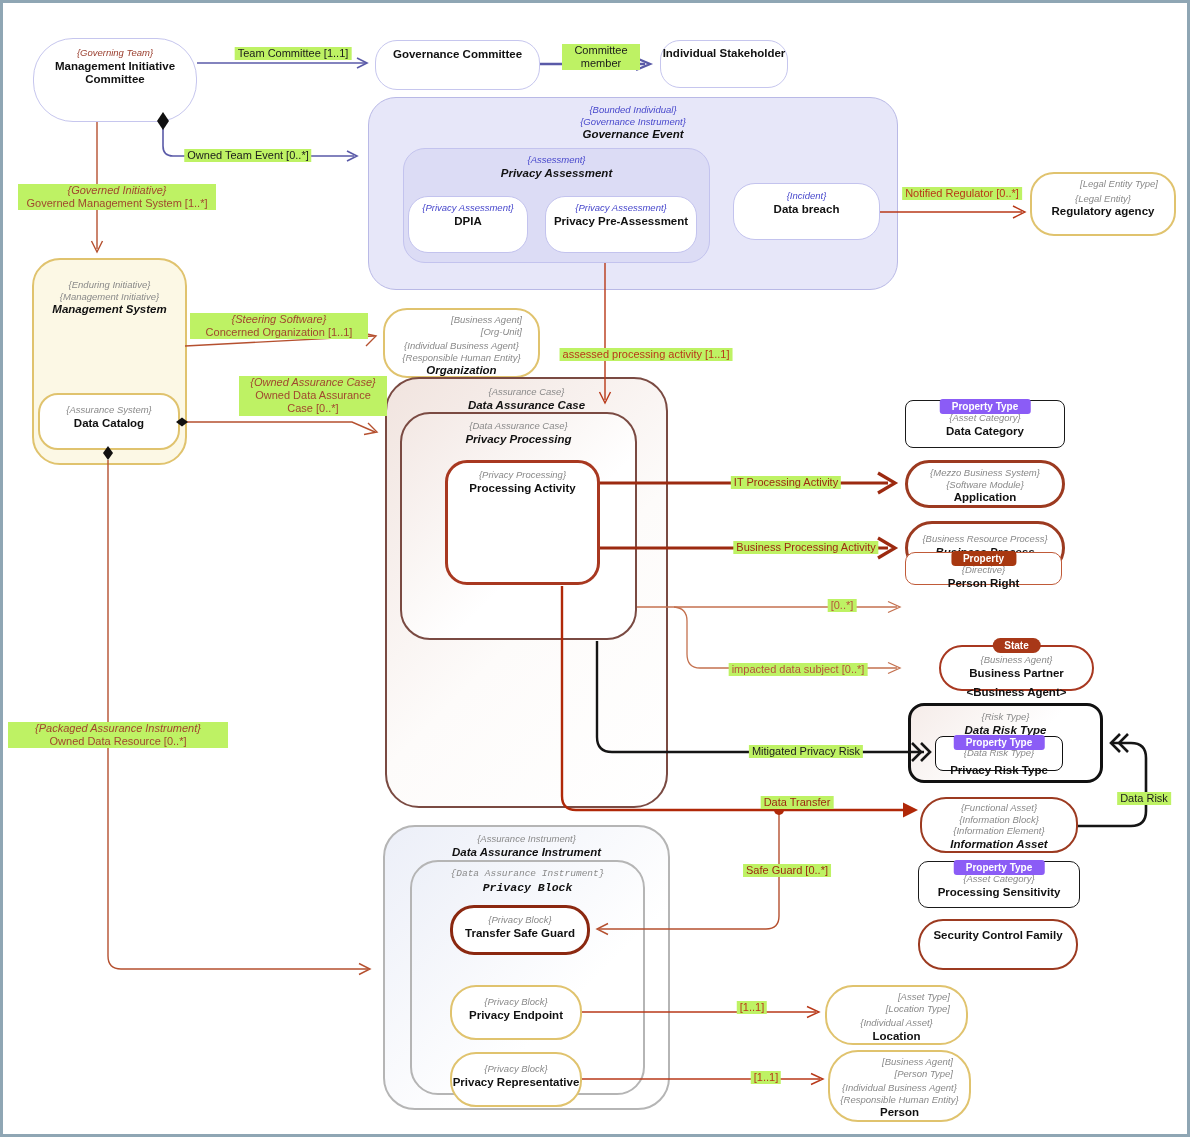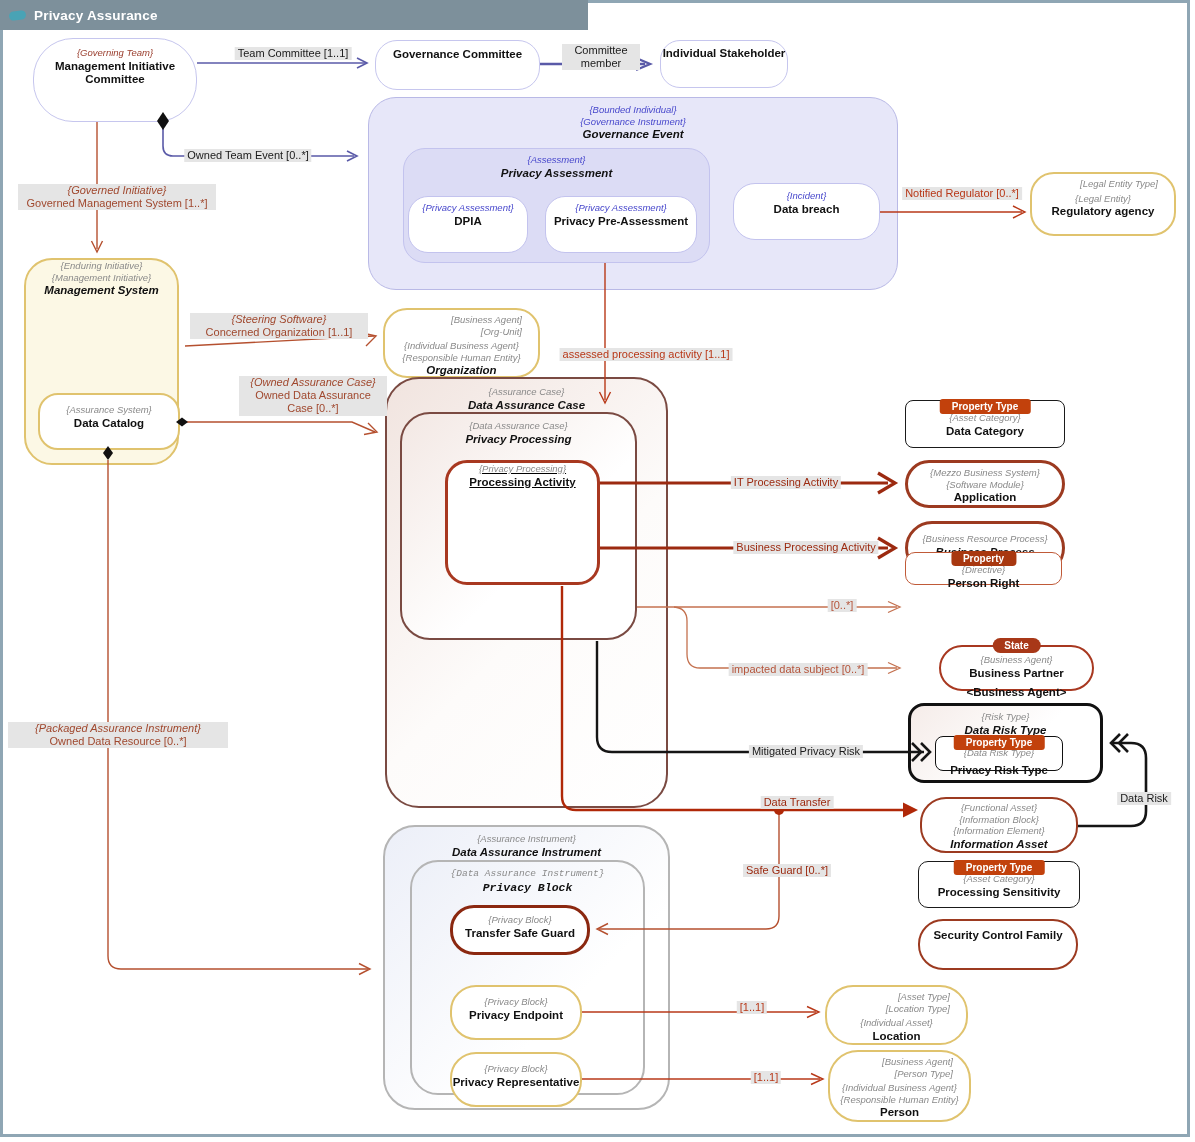--- a/index.html
+++ b/index.html
@@ -13,38 +13,38 @@
                    margin:0 8px 0 9px;transform:rotate(-8deg);}
   #titlebar .ttext{color:#fff;font-weight:bold;font-size:13.5px;letter-spacing:.2px;}
 
   .node{position:absolute;box-sizing:border-box;text-align:center;background:#fff;z-index:2;}
   .st{display:block;font-style:italic;color:#8a8a8a;font-size:9.5px;line-height:1.22;}
   .st.bl{color:#4848cc}.st.rd{color:#9b4030}
   .br{text-align:right;padding-right:16px;}
   .gap{margin-top:3px;}
   .nm{display:block;font-weight:bold;color:#111;font-size:11.5px;line-height:1.2;margin-top:1px;}
   .nm.it{font-style:italic;}
-  .badge{position:absolute;top:-2px;left:50%;transform:translateX(-50%);background:#c2410c;color:#fff;
+  .badge{position:absolute;top:-2px;left:50%;transform:translateX(-50%);background:#8b5cf6;color:#fff;
          font-size:10px;font-weight:bold;line-height:15px;padding:0 12px;border-radius:3px;white-space:nowrap;z-index:3;}
 
   .n-mic{left:33px;top:38px;width:164px;height:84px;border:1.5px solid #c6c6ee;border-radius:40px;padding-top:8px;}
   .n-gc{left:375px;top:40px;width:165px;height:50px;border:1.5px solid #c6c6ee;border-radius:22px;padding-top:6px;}
   .n-is{left:660px;top:40px;width:128px;height:48px;border:1.5px solid #c6c6ee;border-radius:20px;padding-top:5px;}
   .n-ge{left:368px;top:97px;width:530px;height:193px;background:#e7e7f9;border:1.5px solid #b9b9e6;border-radius:28px;padding-top:6px;}
   .n-pa{left:403px;top:148px;width:307px;height:115px;background:#dcdcf5;border:1.5px solid #c3c3ee;border-radius:22px;padding-top:5px;}
   .n-dpia{left:408px;top:196px;width:120px;height:57px;border:1.5px solid #c3c3ee;border-radius:20px;padding-top:5px;}
   .n-ppa{left:545px;top:196px;width:152px;height:57px;border:1.5px solid #c3c3ee;border-radius:20px;padding-top:5px;}
   .n-db{left:733px;top:183px;width:147px;height:57px;border:1.5px solid #c3c3ee;border-radius:22px;padding-top:6px;}
   .n-ra{left:1030px;top:172px;width:146px;height:64px;border:2px solid #e0c36e;border-radius:24px;padding-top:4px;}
-  .n-ms{left:24px;top:258px;width:155px;height:207px;background:#fcf8e5;border:2px solid #e0c36e;border-radius:28px;padding-top:0;}
+  .n-ms{left:32px;top:258px;width:155px;height:207px;background:#fcf8e5;border:2px solid #e0c36e;border-radius:28px;padding-top:19px;}
   .n-dc{left:38px;top:393px;width:142px;height:57px;border:2px solid #e0c36e;border-radius:20px;padding-top:9px;}
   .n-org{left:383px;top:308px;width:157px;height:70px;border:2px solid #e0c36e;border-radius:24px;padding-top:4px;}
   .n-dac{left:385px;top:377px;width:283px;height:431px;background:linear-gradient(135deg,#f1e4df 0%,#fdfbfa 55%,#fff 100%);border:2.5px solid #7a4a42;border-radius:34px;padding-top:7px;}
   .n-pp{left:400px;top:412px;width:237px;height:228px;background:linear-gradient(135deg,#f3e8e4 0%,#fff 60%);border:2.5px solid #7a4a42;border-radius:30px;padding-top:6px;}
-  .n-pact{left:445px;top:460px;width:155px;height:125px;border:3px solid #a83820;border-radius:22px;text-decoration:underline;}
+  .n-pact{left:445px;top:460px;width:155px;height:125px;border:3px solid #a83820;border-radius:22px;padding-top:6px;}
   .n-dcat{left:905px;top:400px;width:160px;height:48px;border:1.5px solid #1a1a1a;border-radius:8px;padding-top:11px;}
   .n-app{left:905px;top:460px;width:160px;height:48px;border:3px solid #9c3a20;border-radius:24px;padding-top:4px;}
   .n-bp{left:905px;top:521px;width:160px;height:54px;border:3px solid #9c3a20;border-radius:27px;padding-top:9px;}
   .n-pr{left:905px;top:552px;width:157px;height:33px;border:1.5px solid #c05a38;border-radius:10px;padding-top:11px;}
   .n-pr .badge{background:#a83810;border-radius:4px;}
   .n-bpart{left:939px;top:645px;width:155px;height:46px;border:2.5px solid #a83820;border-radius:23px;padding-top:7px;}
   .n-bpart .badge{background:#a83818;border-radius:9px;top:-9px;}
   .n-bpart .sub{position:absolute;bottom:-9px;left:0;right:0;font-weight:bold;font-size:11.5px;color:#111;}
   .n-drt{left:908px;top:703px;width:195px;height:80px;background:linear-gradient(135deg,#f5ece9,#fff 60%);border:3px solid #111;border-radius:16px;padding-top:5px;z-index:2;}
   .n-prt{left:935px;top:736px;width:128px;height:35px;border:1.5px solid #111;border-radius:8px;padding-top:10px;z-index:3;}
@@ -56,21 +56,21 @@
   .n-pb{left:410px;top:860px;width:235px;height:235px;background:linear-gradient(135deg,#edf0f8,#fff 65%);border:2px solid #b5b5b5;border-radius:28px;padding-top:6px;font-family:Liberation Mono, monospace;}
   .n-tsg{left:450px;top:905px;width:140px;height:50px;border:3px solid #8b2810;border-radius:24px;padding-top:6px;}
   .n-pe{left:450px;top:985px;width:132px;height:55px;border:2.5px solid #e0c36e;border-radius:26px;padding-top:9px;}
   .n-prep{left:450px;top:1052px;width:132px;height:55px;border:2.5px solid #e0c36e;border-radius:26px;padding-top:9px;}
   .n-loc{left:825px;top:985px;width:143px;height:60px;border:2.5px solid #e0c36e;border-radius:28px;padding-top:4px;}
   .n-person{left:828px;top:1050px;width:143px;height:72px;border:2.5px solid #e0c36e;border-radius:30px;padding-top:4px;}
 
   #wires{position:absolute;left:0;top:0;z-index:5;pointer-events:none;}
 
   .lbl{position:absolute;transform:translateX(-50%);text-align:center;font-size:11px;line-height:1.2;
-       background:#e5e5e5;padding:0 3px;z-index:6;white-space:nowrap;}
+       background:#bef264;padding:0 3px;z-index:6;white-space:nowrap;}
   .lbl.wrap{white-space:normal;}
   .it{font-style:italic;}
   .c-blk{color:#1a1a1a}.c-red{color:#a0482e}.c-br{color:#b83818}.c-dk{color:#9c2a10}.c-lt{color:#b5543a}
   .l-team{left:293px;top:47px;}
   .l-cm{left:601px;top:44px;width:72px;}
   .l-ote{left:248px;top:149px;}
   .l-nr{left:962px;top:187px;}
   .l-gov{left:117px;top:184px;width:192px;}
   .l-steer{left:279px;top:313px;width:172px;}
   .l-oac{left:313px;top:376px;width:142px;}
@@ -85,24 +85,20 @@
   .l-dr{left:1144px;top:792px;}
   .l-pai{left:118px;top:722px;width:214px;}
   .l-locm{left:752px;top:1001px;}
   .l-personm{left:766px;top:1071px;}
 </style>
 </head>
 <body>
 
 <div id="stage">
   <div id="canvas"></div>
-  <div id="titlebar">
-    <span class="ticon"></span>
-    <span class="ttext">Privacy Assurance</span>
-  </div>
 
   <div class="node n-ge">
     <span class="st bl">{Bounded Individual}</span>
     <span class="st bl">{Governance Instrument}</span>
     <span class="nm it">Governance Event</span>
   </div>
   <div class="node n-pa">
     <span class="st bl">{Assessment}</span>
     <span class="nm it">Privacy Assessment</span>
   </div>

